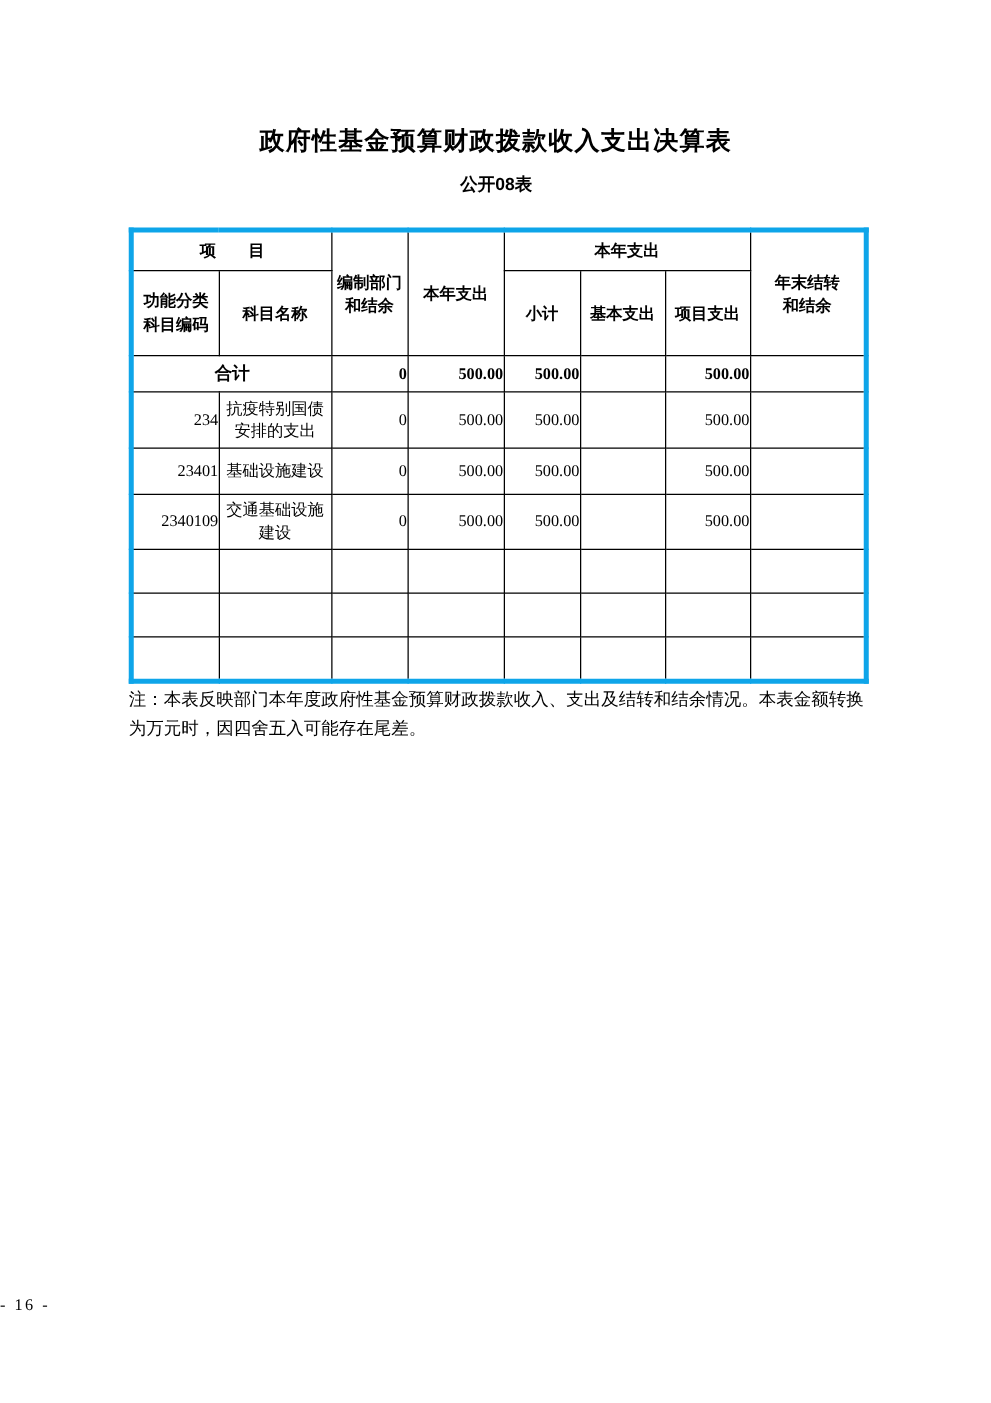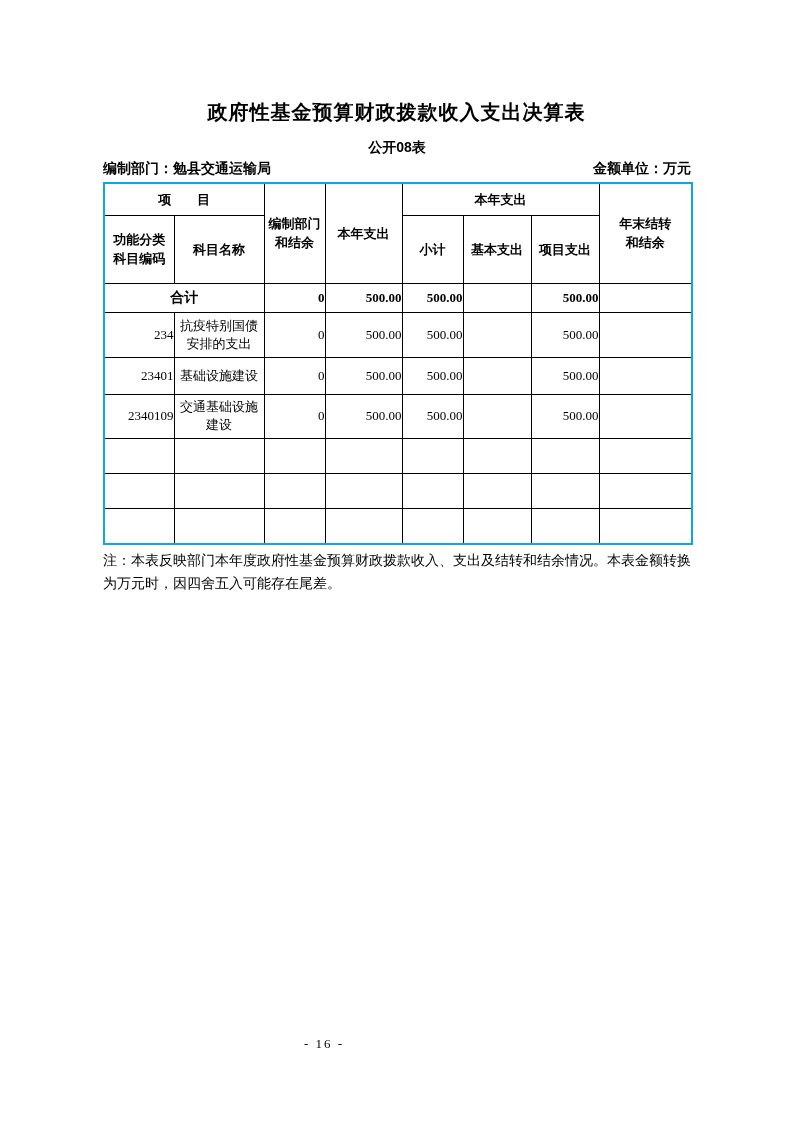--- a/index.html
+++ b/index.html
@@ -45,21 +45,21 @@
     font-weight: 700;
     font-size: 14px;
   }
   table.budget {
     position: absolute;
     left: 103px;
     top: 182px;
     width: 588px;
     border-collapse: collapse;
     table-layout: fixed;
-    border: 2px solid #0ea5e9;
+    border: 4px solid #0ea5e9;
   }
   table.budget th, table.budget td {
     border: 1px solid #000;
     padding: 0;
     vertical-align: middle;
     overflow: hidden;
   }
   table.budget th {
     font-family: "Liberation Sans", sans-serif;
     font-weight: 700;
@@ -89,39 +89,34 @@
     width: 594px;
     font-family: "Liberation Serif", serif;
     font-size: 14px;
     line-height: 23px;
   }
   .page-num {
     position: absolute;
     left: 0;
     top: 1036px;
     width: 648px;
-    text-align: center;
     font-family: "Liberation Serif", serif;
     font-size: 13px;
     letter-spacing: 2px;
   }
 </style>
 </head>
 <body>
 
 <div id="page">
 
   <div class="doc-title">政府性基金预算财政拨款收入支出决算表</div>
 
   <div class="form-code">公开08表</div>
 
-  <div class="meta-row">
-    <span>编制部门：勉县交通运输局</span>
-    <span>金额单位：万元</span>
-  </div>
 
   <table class="budget">
     <colgroup>
       <col style="width:70px">
         <col style="width:90px">
         <col style="width:61px">
         <col style="width:77px">
       <col style="width:61px">
         <col style="width:68px">
         <col style="width:68px">

